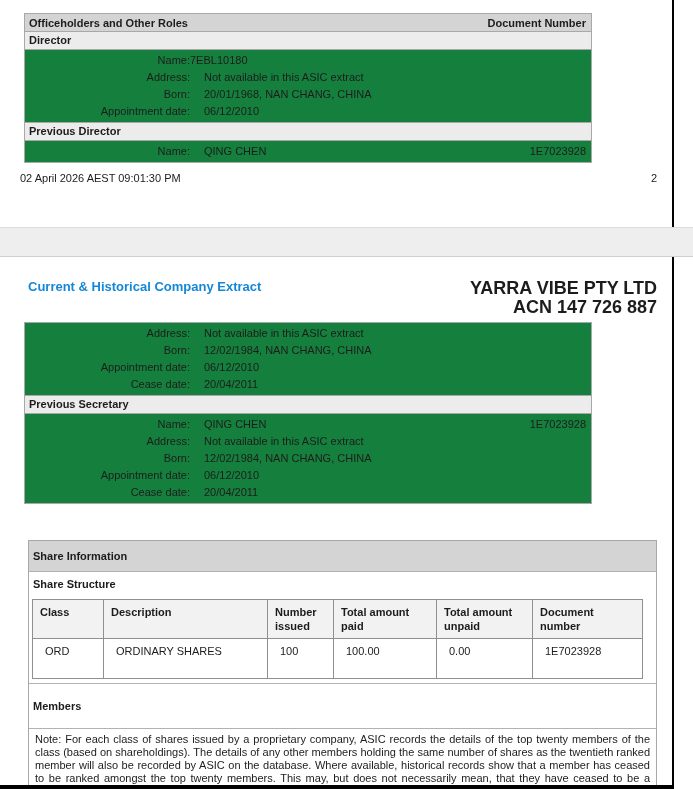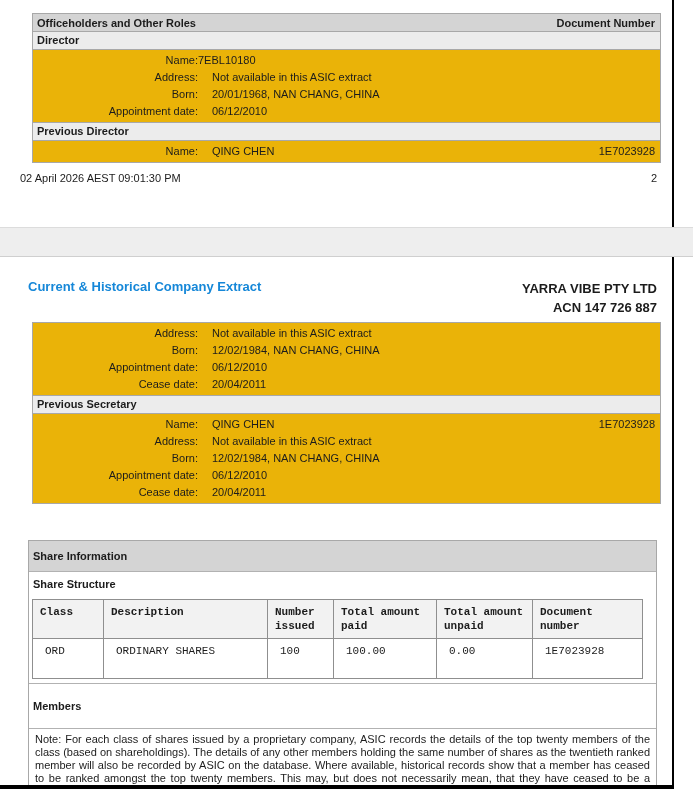--- a/index.html
+++ b/index.html
@@ -3,22 +3,22 @@
 <meta charset="utf-8">
 <style>
   html,body { margin:0; padding:0; }
   body {
     width:693px; height:789px; position:relative; overflow:hidden;
     background:#ffffff; font-family:"Liberation Sans", sans-serif;
     font-size:11px; color:#1c1c1c;
   }
   
   .otable {
-    position:absolute; left:32px; width:629px; box-sizing:border-box;
-    border:1px solid #a8a8a8; background:#eab308;
+    position:absolute; left:24px; width:568px; box-sizing:border-box;
+    border:1px solid #a8a8a8; background:#15803d;
   }
   .thead {
     display:flex; justify-content:space-between; align-items:center;
     background:#d4d4d4; font-weight:bold; padding:2px 5px 2px 4px; height:13px;
   }
   .band {
     background:#ececec; font-weight:bold; padding:2px 4px; height:13px;
     border-top:1px solid #a8a8a8; border-bottom:1px solid #a8a8a8;
   }
   .kblock { padding:2px 0; }
@@ -36,30 +36,30 @@
     position:absolute; left:0; top:227px; width:693px; height:30px;
     background:#eeeeee; border-top:1px solid #dcdcdc; border-bottom:1px solid #cfcfcf;
     box-sizing:border-box; z-index:6;
   }
   
   .p2header {
     position:absolute; left:28px; width:629px; top:279px;
     display:flex; justify-content:space-between; align-items:flex-start;
   }
   .p2title { font-size:13px; font-weight:bold; line-height:16px; }
-  .p2company { text-align:right; font-size:13px; font-weight:bold; line-height:19px; }
+  .p2company { text-align:right; font-size:18px; font-weight:bold; line-height:19px; }
   
   .sharetable {
     position:absolute; left:28px; top:540px; width:629px; height:249px;
     box-sizing:border-box; border:1px solid #a8a8a8; border-bottom:none;
     background:#fff; overflow:hidden;
   }
   .shheader { background:#d4d4d4; font-weight:bold; padding:9px 4px; border-bottom:1px solid #b2b2b2; }
   .shsub { font-weight:bold; padding:6px 4px; }
-  .innerwrap { padding:3px 14px 4px 3px;font-family:Liberation Mono, monospace; }
+  .innerwrap { padding:3px 14px 4px 3px; }
   table.inner { border-collapse:collapse; table-layout:fixed; width:610px; }
   table.inner th, table.inner td {
     border:1px solid #8f8f8f; text-align:left; vertical-align:top;
     padding:5px 7px; font-size:11px; line-height:14px;
   }
   table.inner th { font-weight:bold; background:#f2f2f2; height:28px; }
   table.inner td { height:29px;padding-left:12px; }
   .shmembers { font-weight:bold; padding:16px 4px; border-top:1px solid #b2b2b2; }
   .shnote {
     border-top:1px solid #b2b2b2; border-bottom:1px solid #b2b2b2;

